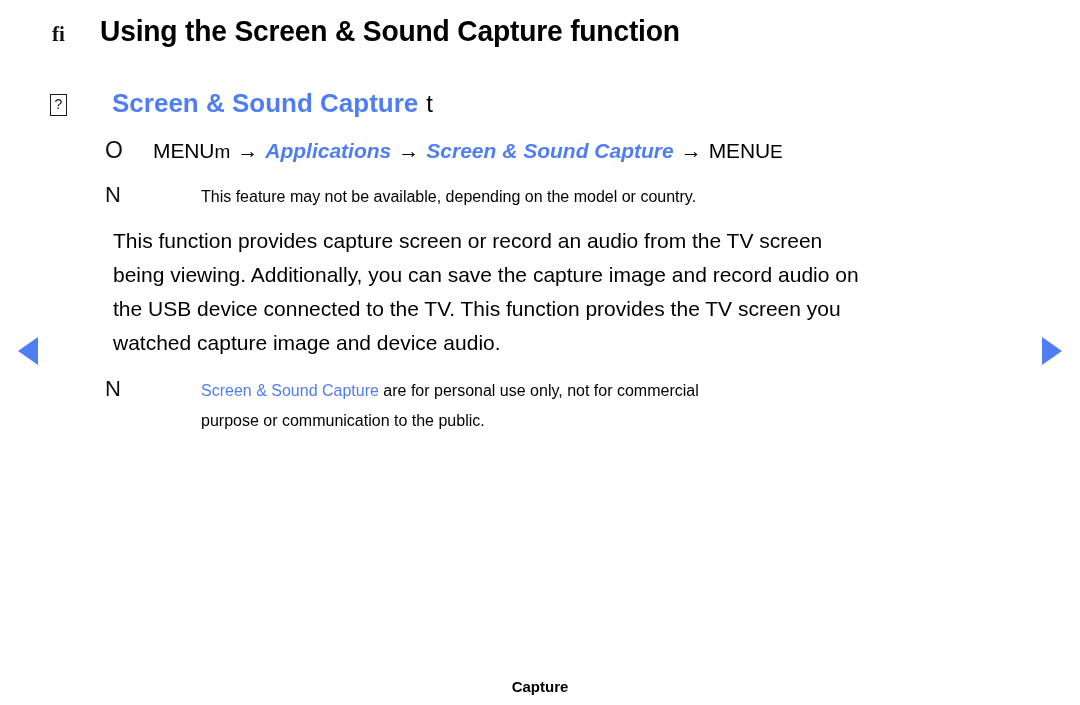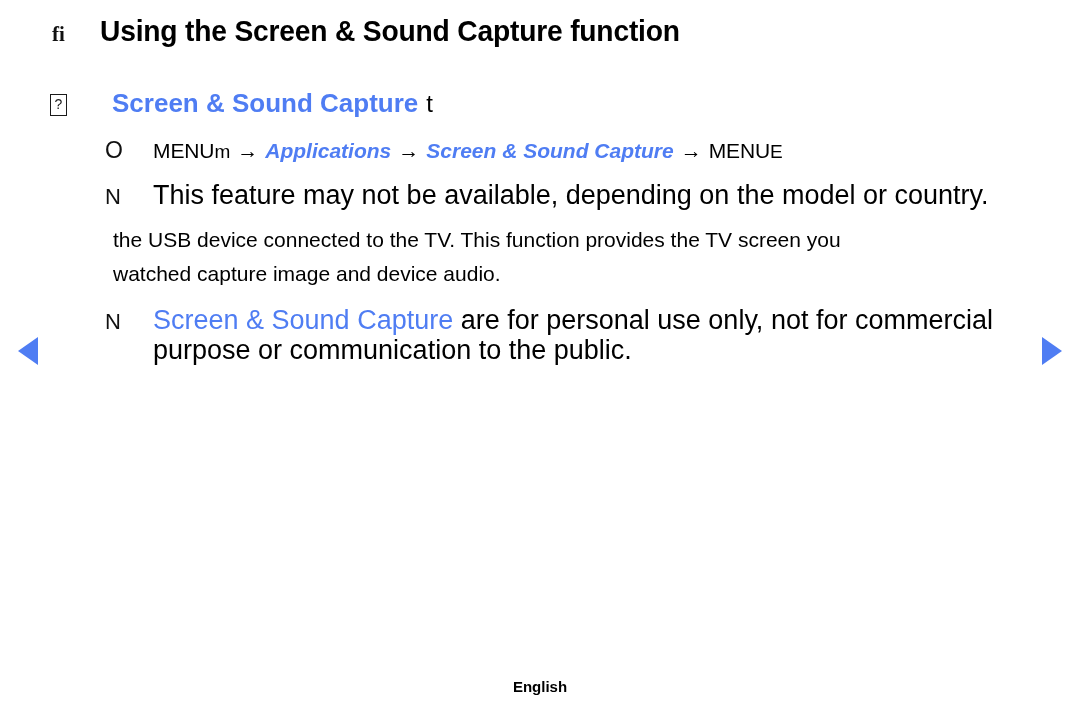--- a/index.html
+++ b/index.html
@@ -115,22 +115,23 @@
   .kbd-bold { font-weight: normal; letter-spacing: -0.1px; }
   .kbd-light { font-weight: normal; font-size: 19px; }
   .arrow { margin: 0 7px; font-weight: normal; }
   .blue { color: #4f7df3; font-weight: bold; font-style: italic; }
 
   
   .note {
     margin-bottom: 8px;
   }
   .note .row-body {
-    font-size: 27px;
+    font-size: 16px;
     line-height: 30px;
+    margin-left: 48px;
   }
   .note-blue { color: #4f7df3; }
 
   
   .para {
     margin-top: 12px;
     margin-bottom: 14px;
     font-size: 21px;
     line-height: 34px;
     width: 940px;
@@ -193,27 +194,29 @@
     <span class="row-marker circle">O</span>
     <span class="row-body"><span class="kbd-bold">MENU</span><span class="kbd-light">m</span><span class="arrow">→</span><span class="blue">Applications</span><span class="arrow">→</span><span class="blue">Screen &amp; Sound Capture</span><span class="arrow">→</span><span class="kbd-bold">MENU</span><span class="kbd-light">E</span></span>
   </div>
 
   <div class="row note">
     <span class="row-marker">N</span>
     <span class="row-body">This feature may not be available, depending on the model or country.</span>
   </div>
 
   <div class="para">
+    <div>This function provides capture screen or record an audio from the TV screen</div>
+    <div>being viewing. Additionally, you can save the capture image and record audio on</div>
     <div>the USB device connected to the TV. This function provides the TV screen you</div>
     <div>watched capture image and device audio.</div>
   </div>
 
   <div class="row note">
     <span class="row-marker">N</span>
     <span class="row-body"><span class="note-blue">Screen &amp; Sound Capture</span><span> are for personal use only, not for commercial</span><br><span>purpose or communication to the public.</span></span>
   </div>
 
 </div>
 
 <div class="nav-arrow nav-left"></div>
 <div class="nav-arrow nav-right"></div>
 
-<div class="footer">English</div>
+<div class="footer">Capture</div>
 
 </body></html>

